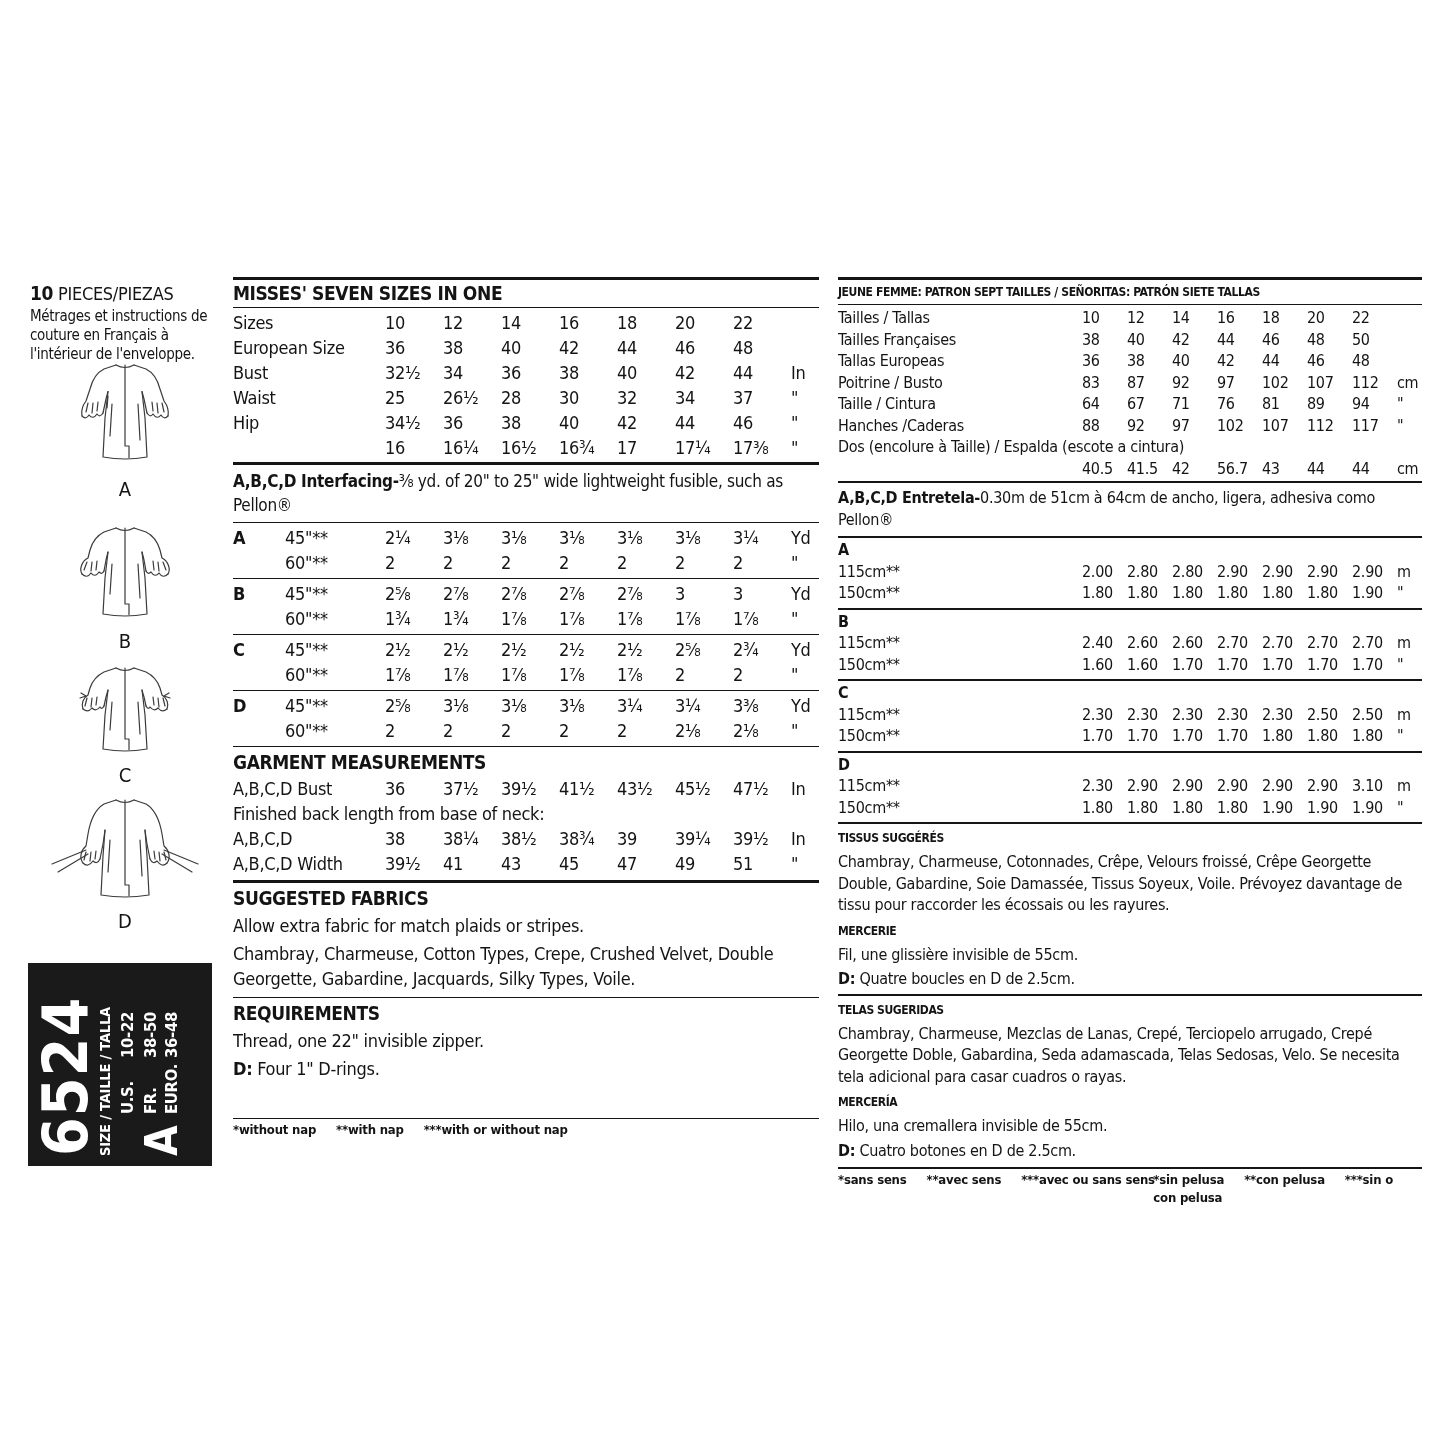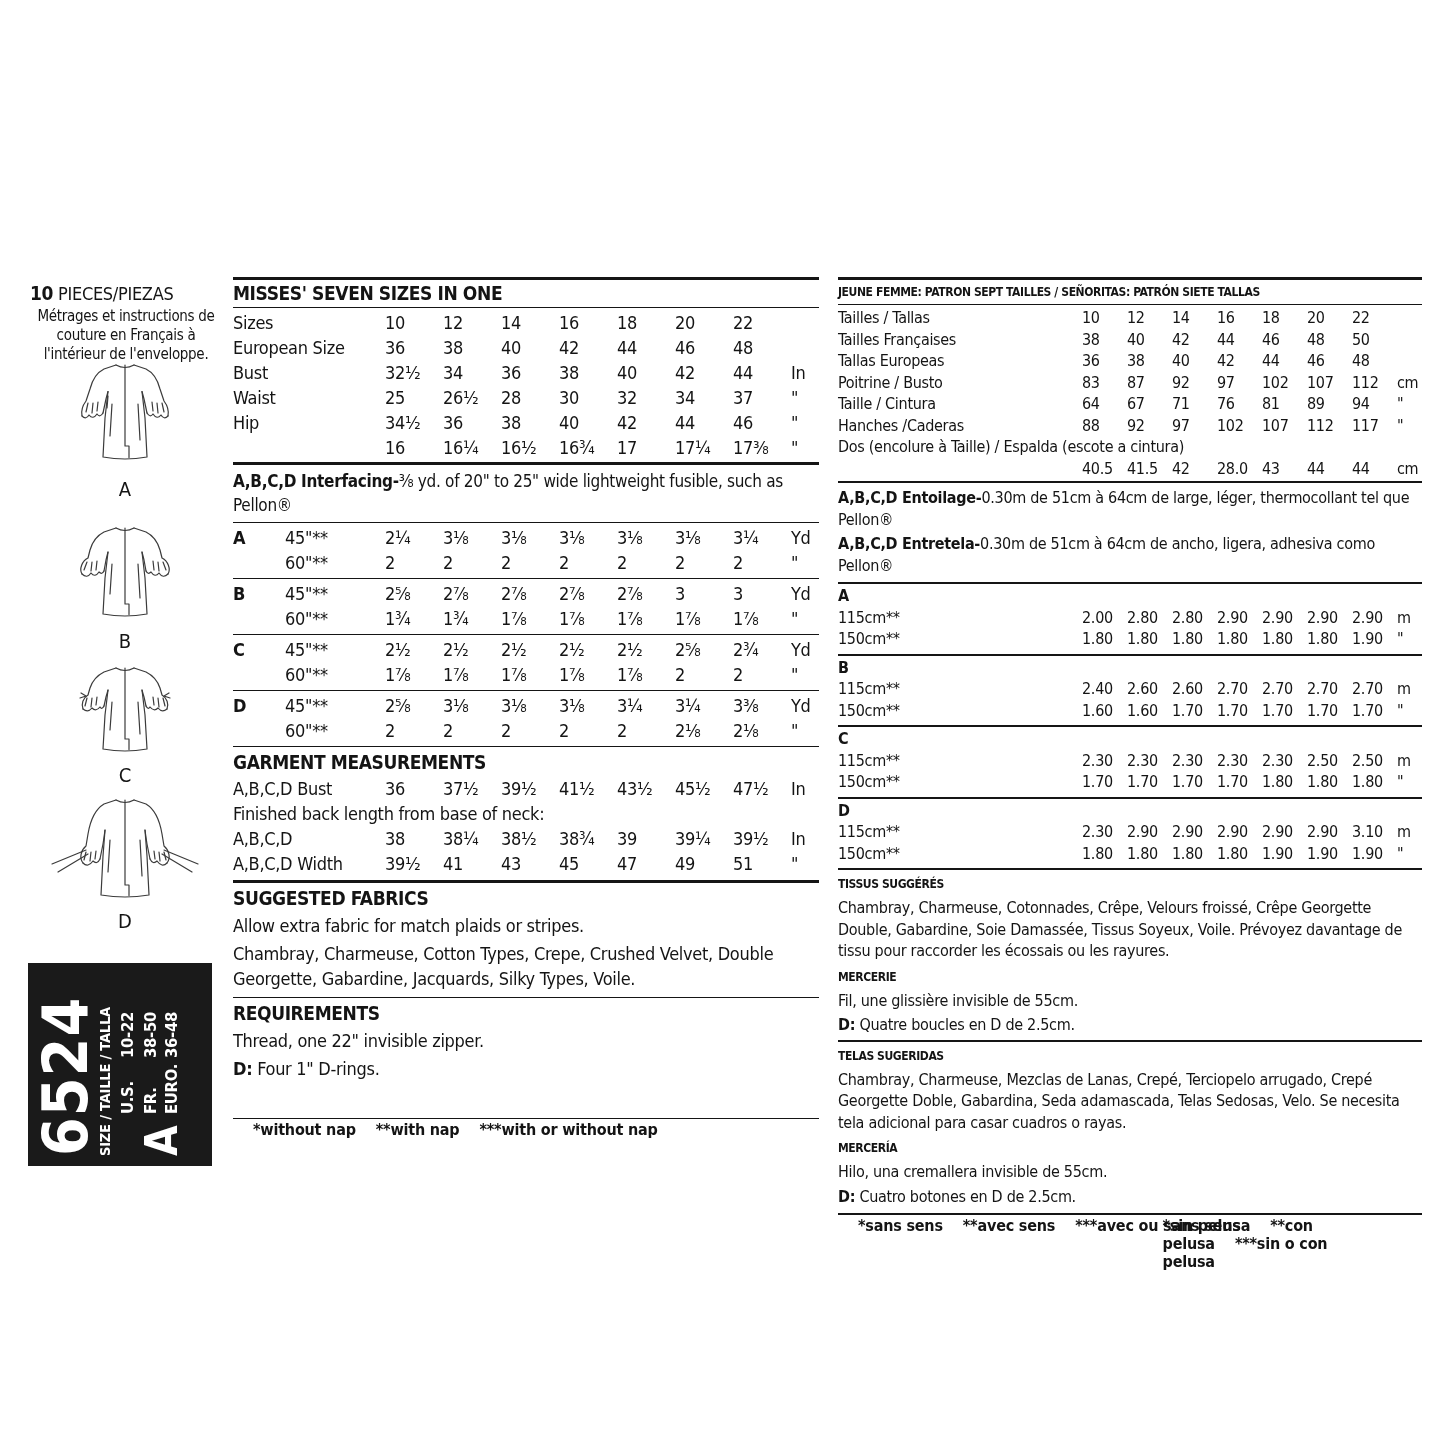--- a/index.html
+++ b/index.html
@@ -24,28 +24,28 @@
   .cell{white-space:nowrap;overflow:visible;}
   .l2{grid-column:1/3;}
   .span{grid-column:1/-1;}
   .para{margin:3px 0 3px;}
   .ysecs-mid .ysec{border-top:1.5px solid #151515;padding:2px 0 3px;}
   .ysecs-mid{border-bottom:1.5px solid #151515;}
   .ysecs-right .ysec{border-top:2px solid #151515;padding:1px 0 4px;}
   .ysecs-right{border-bottom:2px solid #151515;}
   .viewletter{font-weight:700;}
   
-  .footnote{font-size:16px;font-weight:700;line-height:18px;letter-spacing:-0.2px;margin-left:20px;}
+  .footnote{font-size:13px;font-weight:700;line-height:18px;letter-spacing:-0.2px;}
   .footnote span{margin-right:20px;}
   .fnsplit{position:relative;}
   .fn-right{position:absolute;left:54%;top:0;}
   
   .pieces{font-size:18px;line-height:22px;}
   .pieces .num{font-weight:800;font-size:19px;}
-  .note{font-size:15px;line-height:19px;margin-top:2px;width:192px;text-align:center;}
+  .note{font-size:15px;line-height:19px;margin-top:2px;width:192px;}
   .sketch{position:absolute;left:40px;width:170px;display:flex;flex-direction:column;align-items:center;}
   .sketch .lbl{font-size:20px;line-height:22px;letter-spacing:0;}
   .sketch svg{display:block;}
   
   .size-box{position:absolute;left:28px;top:963px;width:184px;height:203px;background:#1a1a1a;}
   .size-inner{position:absolute;left:0;top:0;width:203px;height:184px;box-sizing:border-box;
               transform-origin:top left;transform:rotate(-90deg) translateX(-203px);
               color:#fff;display:flex;flex-direction:column;padding:8px 8px 6px 10px;}
   .sb-num{font-size:62px;line-height:60px;font-weight:800;letter-spacing:1px;}
   .sb-size{font-size:14.5px;font-weight:700;margin-top:1px;letter-spacing:-0.2px;}
@@ -482,30 +482,29 @@
           <span class="cell unit">"</span>
         </div>
         <div class="row g-right">
           <span class="cell lab span">Dos (encolure à Taille) / Espalda (escote a cintura)</span>
         </div>
         <div class="row g-right">
           <span class="cell lab"></span>
           <span class="cell val">40.5</span>
           <span class="cell val">41.5</span>
           <span class="cell val">42</span>
-          <span class="cell val">28.0</span>
+          <span class="cell val">56.7</span>
           <span class="cell val">43</span>
           <span class="cell val">44</span>
           <span class="cell val">44</span>
           <span class="cell unit">cm</span>
         </div>
       </div>
     <div class="rule t2 mt2"></div>
     <div id="right-interfacing" style="margin:4px 0 6px;">
-        <p class="para"><b>A,B,C,D Entoilage-</b>0.30m de 51cm à 64cm de large, léger, thermocollant tel que Pellon®</p>
         <p class="para"><b>A,B,C,D Entretela-</b>0.30m de 51cm à 64cm de ancho, ligera, adhesiva como Pellon®</p>
       </div>
     <div class="ysecs-right">
         <div class="ysec">
           <div class="viewletter">A</div>
           <div class="row g-right">
             <span class="cell lab">115cm**</span>
             <span class="cell val">2.00</span>
             <span class="cell val">2.80</span>
             <span class="cell val">2.80</span>

